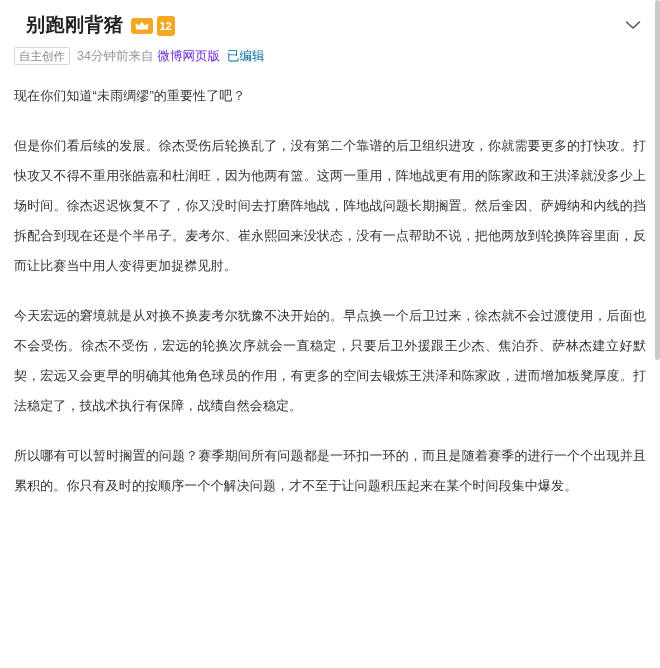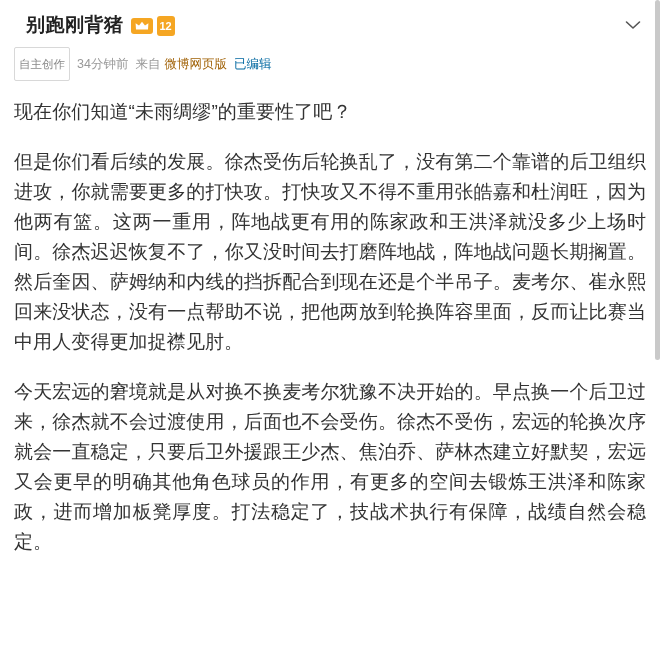--- a/index.html
+++ b/index.html
@@ -86,39 +86,39 @@
     display: flex;
     align-items: center;
     margin-top: 7px;
     font-size: 12.5px;
     color: #999999;
     line-height: 18px;
   }
   .meta-tag {
     border: 1px solid #d8d8d8;
     border-radius: 2px;
-    padding: 9px 4px;
+    padding: 1px 4px;
     font-size: 11.5px;
     color: #8a8a8a;
     line-height: 14px;
     margin-right: 7px;
     white-space: nowrap;
   }
-  .meta-time { margin-right: 7px; white-space: nowrap; }
+  .meta-time { white-space: nowrap; }
   .meta-from { margin-right: 4px; white-space: nowrap; }
   .meta-source {
-    color: #a16207;
+    color: #6d28d9;
     margin-right: 7px;
     white-space: nowrap;
   }
   .meta-edited { color: #0369a1; white-space: nowrap; }
 
   .content {
     margin-top: 16px;
-    font-size: 19px;
+    font-size: 13px;
     line-height: 30px;
     color: #333333;
     text-align: justify;
     letter-spacing: 0.1px;
   }
   .content p {
     margin: 0 0 20px 0;
   }
   .content p:last-child { margin-bottom: 0; }
 
@@ -165,19 +165,20 @@
     <span class="meta-time">34分钟前</span>
     <span class="meta-from">来自</span>
     <span class="meta-source">微博网页版</span>
     <span class="meta-edited">已编辑</span>
   </div>
 
   <div class="content">
     <p>现在你们知道“未雨绸缪”的重要性了吧？</p>
     <p>但是你们看后续的发展。徐杰受伤后轮换乱了，没有第二个靠谱的后卫组织进攻，你就需要更多的打快攻。打快攻又不得不重用张皓嘉和杜润旺，因为他两有篮。这两一重用，阵地战更有用的陈家政和王洪泽就没多少上场时间。徐杰迟迟恢复不了，你又没时间去打磨阵地战，阵地战问题长期搁置。然后奎因、萨姆纳和内线的挡拆配合到现在还是个半吊子。麦考尔、崔永熙回来没状态，没有一点帮助不说，把他两放到轮换阵容里面，反而让比赛当中用人变得更加捉襟见肘。</p>
     <p>今天宏远的窘境就是从对换不换麦考尔犹豫不决开始的。早点换一个后卫过来，徐杰就不会过渡使用，后面也不会受伤。徐杰不受伤，宏远的轮换次序就会一直稳定，只要后卫外援跟王少杰、焦泊乔、萨林杰建立好默契，宏远又会更早的明确其他角色球员的作用，有更多的空间去锻炼王洪泽和陈家政，进而增加板凳厚度。打法稳定了，技战术执行有保障，战绩自然会稳定。</p>
+    <p>所以哪有可以暂时搁置的问题？赛季期间所有问题都是一环扣一环的，而且是随着赛季的进行一个个出现并且累积的。你只有及时的按顺序一个个解决问题，才不至于让问题积压起来在某个时间段集中爆发。</p>
   </div>
 
 </div>
 
 <div class="scrollbar-track">
   <div class="scrollbar-thumb"></div>
 </div>
 
 </body></html>

